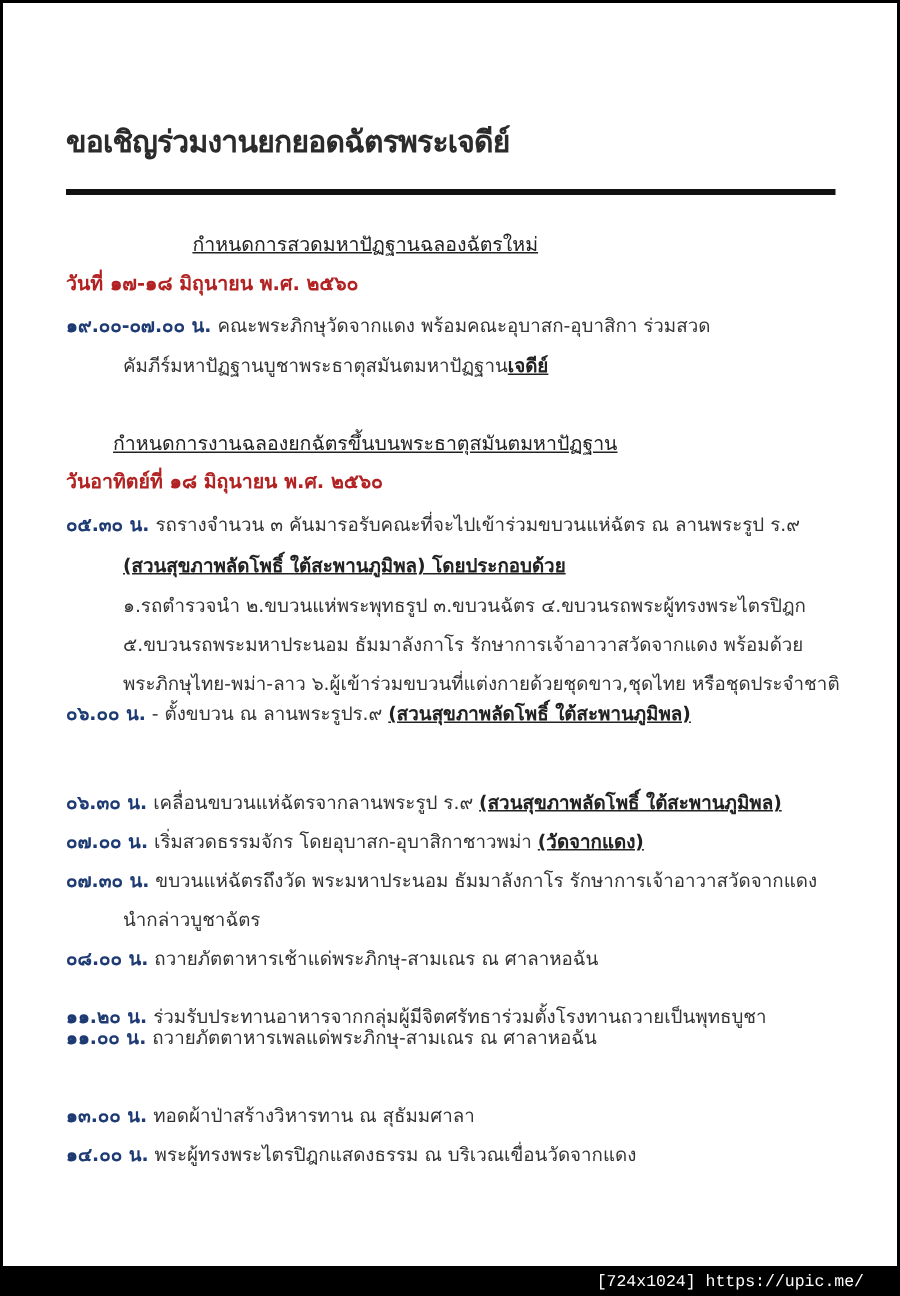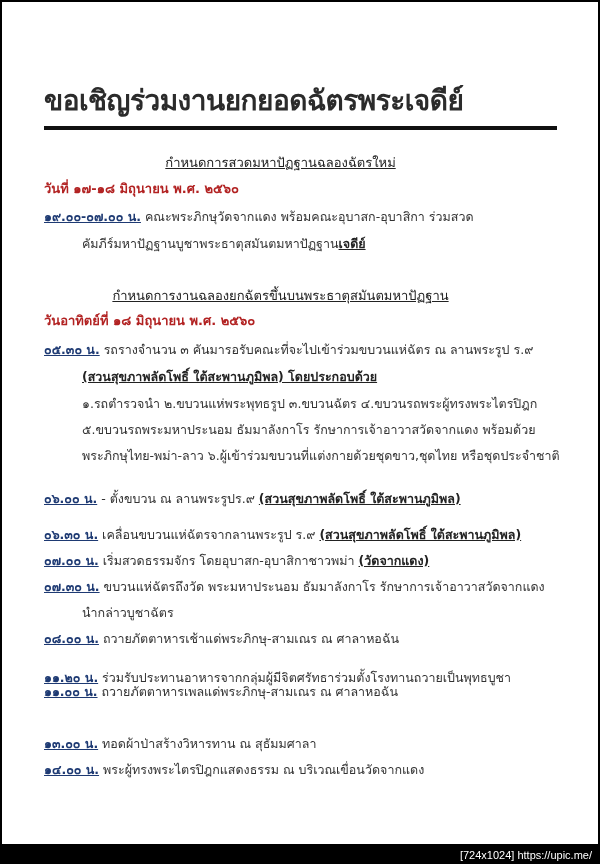--- a/index.html
+++ b/index.html
@@ -7,42 +7,42 @@
     width:600px; height:864px; background:#000; position:relative; overflow:hidden;
     font-family: "DejaVu Sans", sans-serif;
   }
   .page {
     position:absolute; left:2px; top:2px; width:596px; height:842px;
     background:#fff;
   }
   .title {
     position:absolute; left:42px; top:76px;
     font-family: "DejaVu Sans", sans-serif; font-weight:bold;
-    font-size:28px; color:#2b2b2b; letter-spacing:-0.5px; white-space:nowrap;
+    font-size:20px; color:#2b2b2b; letter-spacing:-0.5px; white-space:nowrap;
   }
   .rule {
     position:absolute; left:42px; top:124px; width:513px; height:4px; background:#111;
   }
   .sec-head {
     position:absolute; left:0; width:483px; text-align:center;
-    font-size:13px; color:#222; text-decoration:underline; white-space:nowrap;margin-left:37px;
+    font-size:13px; color:#222; text-decoration:underline; white-space:nowrap;
   }
   .date {
     position:absolute; left:42px; font-size:13px; font-weight:bold; color:#b22222; white-space:nowrap;
   }
   .line {
     position:absolute; left:42px; font-size:12.5px; color:#333; white-space:nowrap;
   }
-  .time { color:#1e3a73; font-weight:bold;text-decoration:underline; }
+  .time { color:#1e3a73; font-weight:bold; }
   .indent { left:80px; }
   .indent2 { left:104px; }
   .b { font-weight:bold; color:#222;text-decoration:underline; }
   .footer {
-    position:absolute; right:8px; bottom:3px; color:#fff;
-    font-family: Liberation Sans, sans-serif; font-size:11px; white-space:nowrap;
+    position:absolute; right:24px; bottom:3px; color:#fff;
+    font-family: Liberation Mono, monospace; font-size:11px; white-space:nowrap;
   }
 </style>
 </head>
 <body>
 
 <div class="page">
   <div class="title">ขอเชิญร่วมงานยกยอดฉัตรพระเจดีย์</div>
   <div class="rule"></div>
 
   <div class="sec-head" style="top:150px">กำหนดการสวดมหาปัฏฐานฉลองฉัตรใหม่</div>
@@ -58,21 +58,21 @@
   <div class="date" style="top:308px">วันอาทิตย์ที่ ๑๘ มิถุนายน พ.ศ. ๒๕๖๐</div>
 
   <div class="line" style="top:338px">
     <span class="time">๐๕.๓๐ น.</span><span> รถรางจำนวน ๓ คันมารอรับคณะที่จะไปเข้าร่วมขบวนแห่ฉัตร ณ ลานพระรูป ร.๙</span>
   </div>
   <div class="line indent b" style="top:365px">(สวนสุขภาพลัดโพธิ์ ใต้สะพานภูมิพล) โดยประกอบด้วย</div>
   <div class="line indent" style="top:392px">๑.รถตำรวจนำ ๒.ขบวนแห่พระพุทธรูป ๓.ขบวนฉัตร ๔.ขบวนรถพระผู้ทรงพระไตรปิฎก</div>
   <div class="line indent" style="top:418px">๕.ขบวนรถพระมหาประนอม ธัมมาลังกาโร รักษาการเจ้าอาวาสวัดจากแดง พร้อมด้วย</div>
   <div class="line indent" style="top:444px">พระภิกษุไทย-พม่า-ลาว ๖.ผู้เข้าร่วมขบวนที่แต่งกายด้วยชุดขาว,ชุดไทย หรือชุดประจำชาติ</div>
 
-  <div class="line" style="top:487px">
+  <div class="line" style="top:464px">
     <span class="time">๐๖.๐๐ น.</span><span> - ตั้งขบวน ณ ลานพระรูปร.๙ </span><span class="b">(สวนสุขภาพลัดโพธิ์ ใต้สะพานภูมิพล)</span>
   </div>
 
   <div class="line" style="top:523px">
     <span class="time">๐๖.๓๐ น.</span><span> เคลื่อนขบวนแห่ฉัตรจากลานพระรูป ร.๙ </span><span class="b">(สวนสุขภาพลัดโพธิ์ ใต้สะพานภูมิพล)</span>
   </div>
   <div class="line" style="top:549px">
     <span class="time">๐๗.๐๐ น.</span><span> เริ่มสวดธรรมจักร โดยอุบาสก-อุบาสิกาชาวพม่า </span><span class="b">(วัดจากแดง)</span>
   </div>
   <div class="line" style="top:575px">

